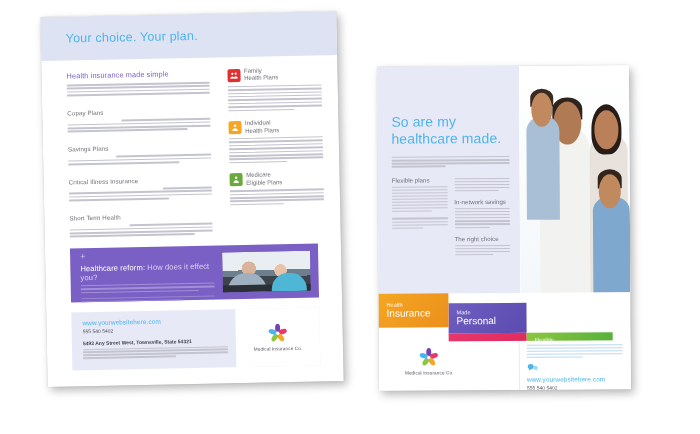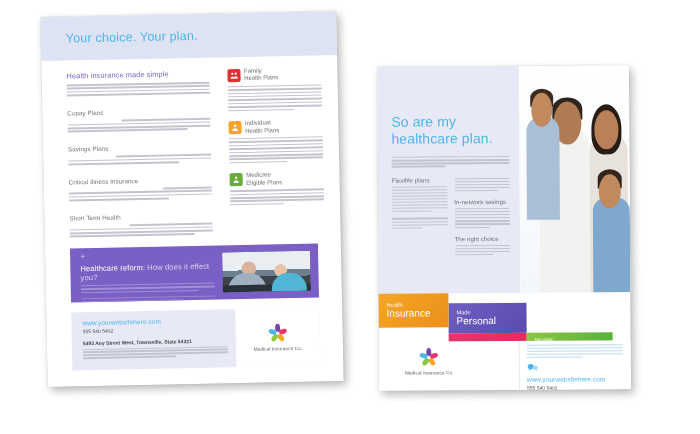--- a/index.html
+++ b/index.html
@@ -384,21 +384,21 @@
   </div>
 
   <div class="sheet" id="right-page">
 
     <div class="rp-top">
 
       <div class="rp-left">
         <div class="rp-h">
           <br>
           <span>So are my</span><br>
-          <span>healthcare plan.</span>
+          <span>healthcare made.</span>
         </div>
 
         <span class="lorem tiny" style="display:block">
           <i style="height:1.2px"></i>
             <i style="height:1.2px"></i>
             <i style="height:1.2px"></i>
             <i style="height:1.2px;width:46%"></i>
         </span>
 
         <div class="rp-cols">

